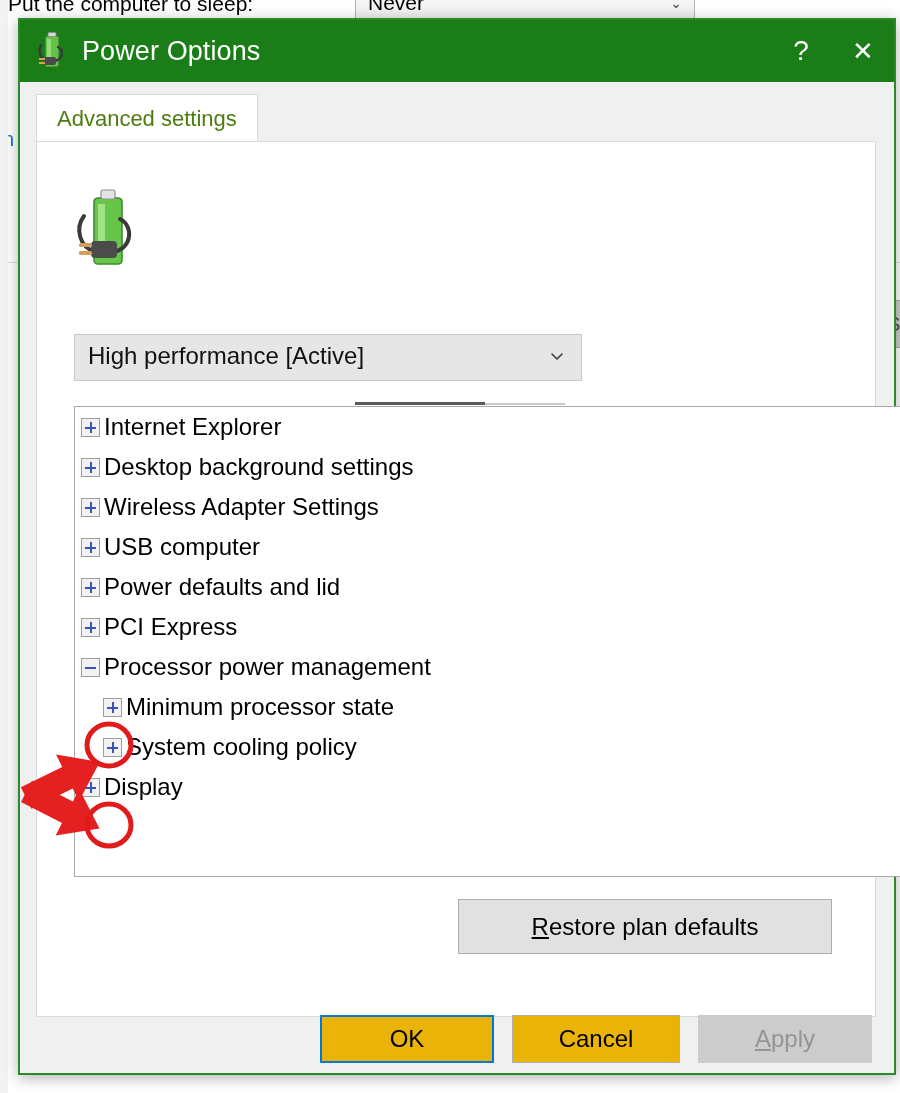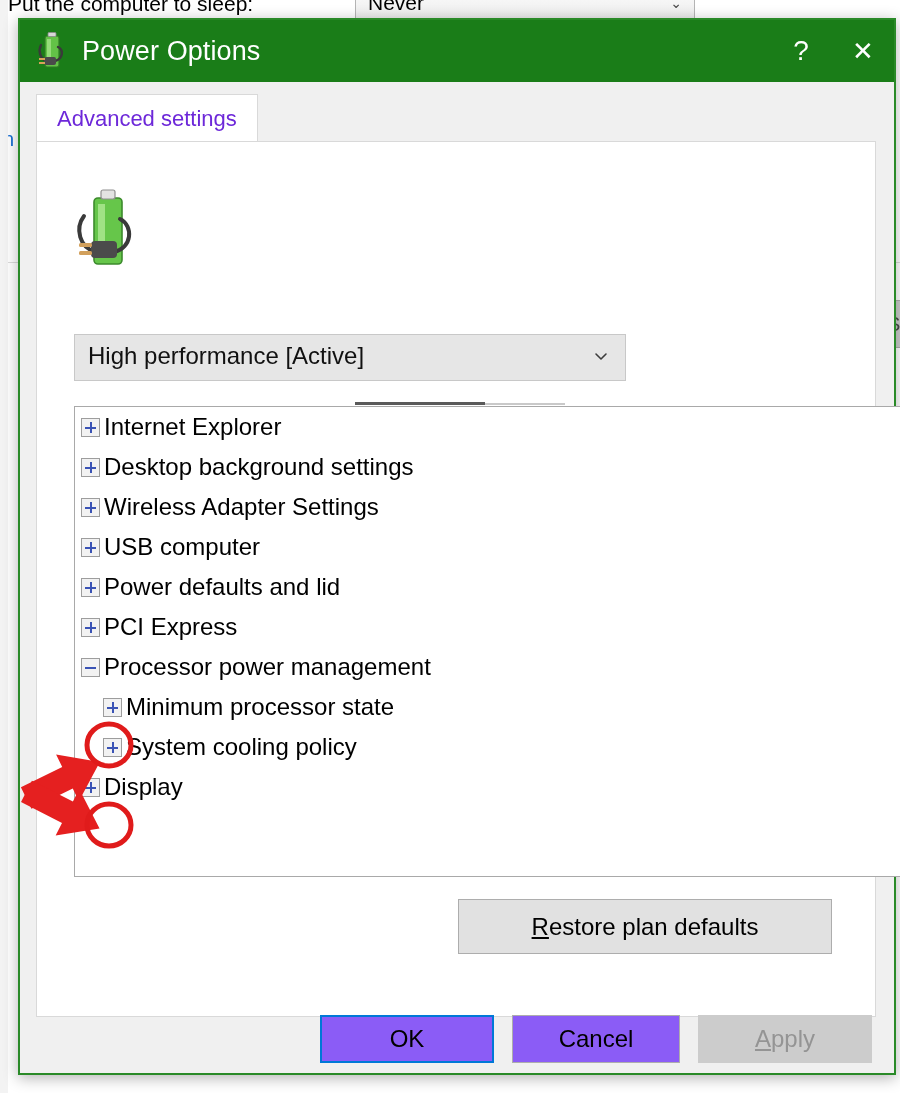--- a/index.html
+++ b/index.html
@@ -113,21 +113,21 @@
     position: absolute;
     left: 0; top: 0;
     height: 48px;
     background: #ffffff;
     border: 1px solid #d9d9d9;
     border-bottom: none;
     box-sizing: border-box;
     padding: 0 20px;
     line-height: 47px;
     font-size: 22px;
-    color: #6d28d9;
+    color: #4d7c0f;
     white-space: nowrap;
   }
 
   .tabpanel {
     position: absolute;
     left: 16px; top: 121px;
     width: 840px; height: 876px;
     background: #ffffff;
     border: 1px solid #d9d9d9;
     box-sizing: border-box;
@@ -145,21 +145,21 @@
     width: 672px;
     font-size: 25px;
     line-height: 36px;
     color: #000000;
   }
 
   
   .plan-combo {
     position: absolute;
     left: 74px; top: 334px;
-    width: 552px; height: 47px;
+    width: 508px; height: 47px;
     background: #e6e6e6;
     border: 1px solid #c8c8c8;
     box-sizing: border-box;
   }
   .plan-combo-text {
     position: absolute;
     left: 13px; top: 7px;
     font-size: 24px; color: #111;
     white-space: nowrap;
   }
@@ -268,21 +268,21 @@
     align-items: center;
     justify-content: center;
     white-space: nowrap;
   }
 
   
   .cmd-btn {
     position: absolute;
     top: 1015px;
     height: 48px;
-    background: #8b5cf6;
+    background: #eab308;
     border: 1px solid #adadad;
     box-sizing: border-box;
     font-size: 24px;
     color: #000000;
     display: flex;
     align-items: center;
     justify-content: center;
     white-space: nowrap;
   }
   .cmd-btn.ok     { left: 320px; width: 174px; border: 2px solid #0078d7; }

